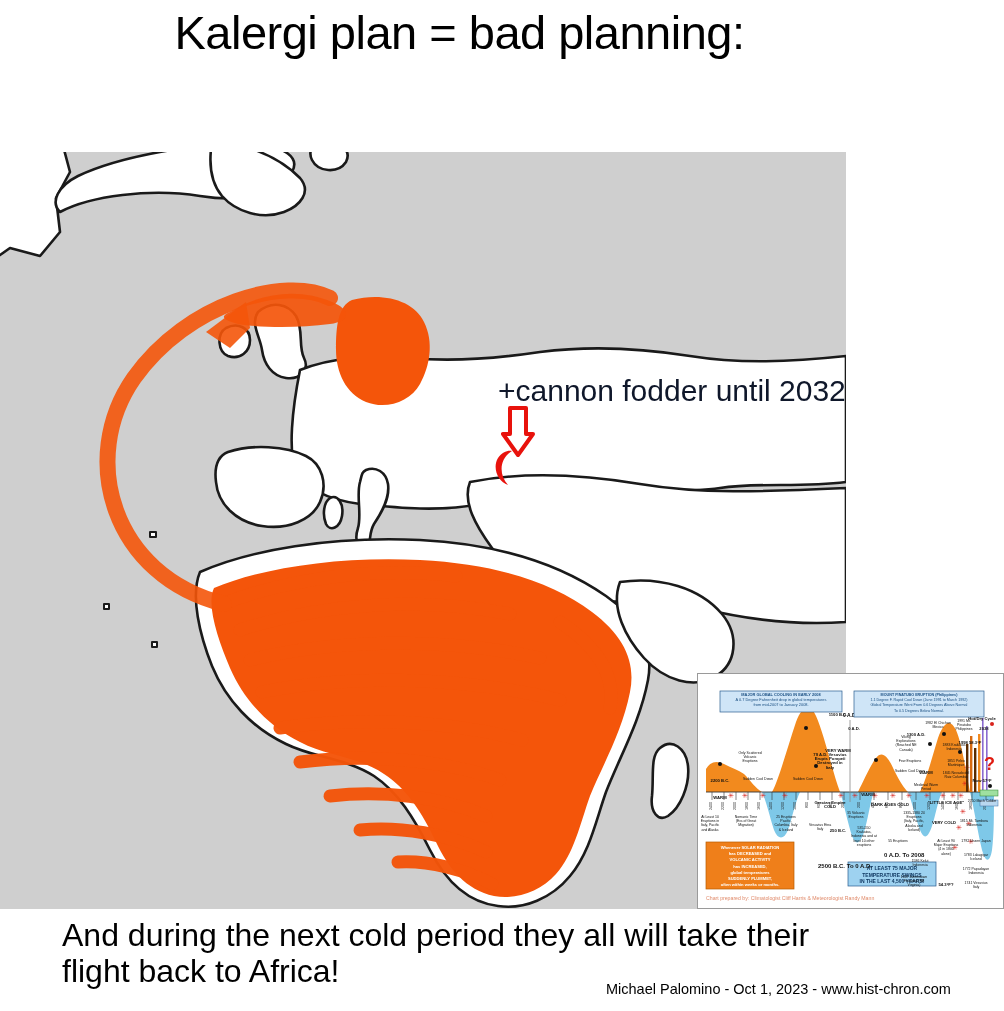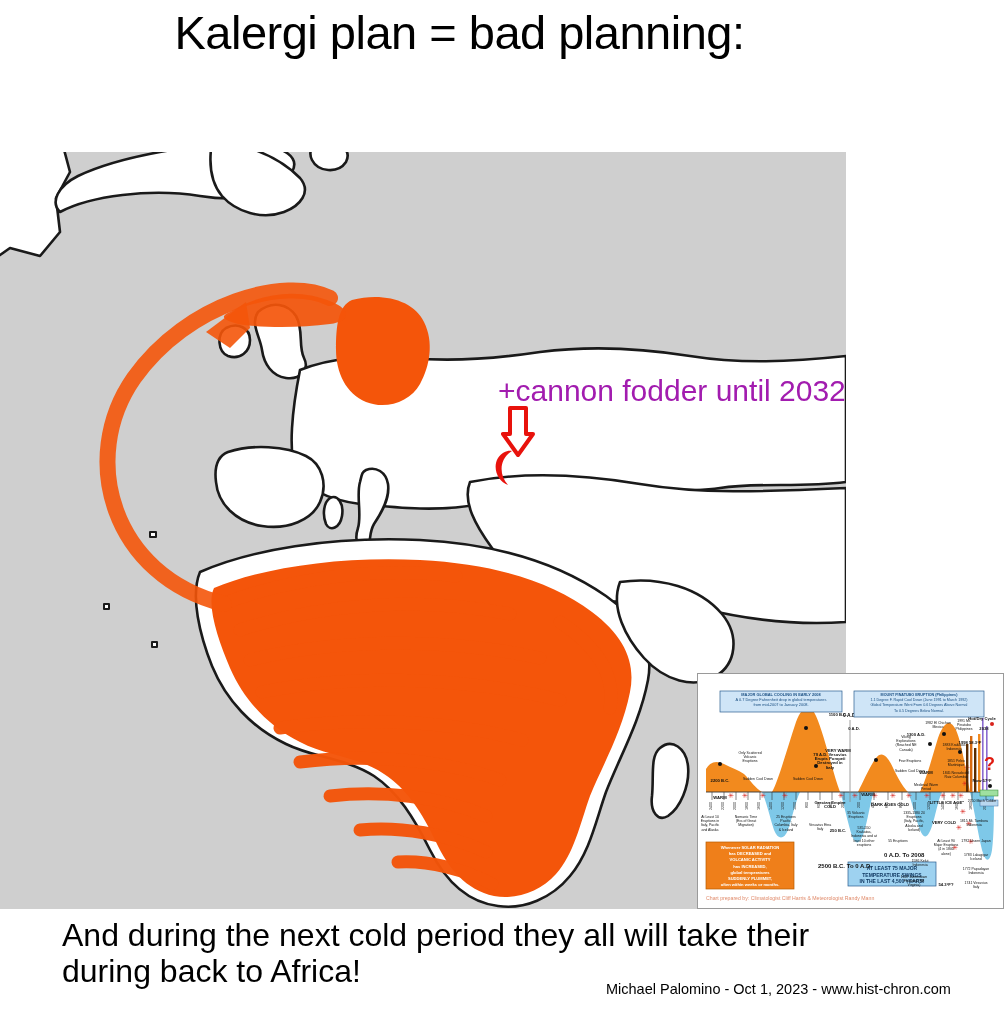--- a/index.html
+++ b/index.html
@@ -12,21 +12,21 @@
   #headline .line{font-size:47px;font-weight:400;letter-spacing:-0.5px;
                   white-space:nowrap;}
 
   
   #map-panel{position:absolute;left:0;top:152px;width:846px;height:757px;
              background:#cfcfcf;overflow:hidden;}
   #map-svg{position:absolute;left:0;top:0;width:846px;height:757px;}
 
   
   #map-annotation{position:absolute;left:498px;top:222px;font-size:30px;
-                  white-space:nowrap;color:#a21caf;}
+                  white-space:nowrap;color:#0f172a;}
 
   #down-arrow{position:absolute;left:501px;top:254px;width:34px;height:52px;}
   #crescent{position:absolute;left:492px;top:296px;width:30px;height:40px;}
 
   
   #chart-inset{position:absolute;left:697px;top:673px;width:307px;height:236px;
                background:#ffffff;border:1px solid #9a9a9a;box-sizing:border-box;
                overflow:hidden;}
   #chart-svg{position:absolute;left:0;top:0;width:305px;height:234px;}
 
@@ -412,15 +412,15 @@
 
     <text x="120" y="194" font-size="6" font-weight="bold" fill="#111" font-family="Liberation Sans, sans-serif">2500 B.C. To 0 A.D.</text>
     <text x="186" y="183" font-size="6" font-weight="bold" fill="#111" font-family="Liberation Sans, sans-serif">0 A.D. To 2008</text>
 
     <text x="8" y="226" font-size="5.2" fill="#e08a6a" font-family="Liberation Sans, sans-serif">Chart prepared by: Climatologist Cliff Harris &amp; Meteorologist Randy Mann</text>
   </svg>
 </div>
 
 <div id="bottom-text">
   <div class="bline">And during the next cold period they all will take their</div>
-  <div class="bline">during back to Africa!</div>
+  <div class="bline">flight back to Africa!</div>
 </div>
 <div id="credit">Michael Palomino - Oct 1, 2023 - www.hist-chron.com</div>
 
 </body></html>

